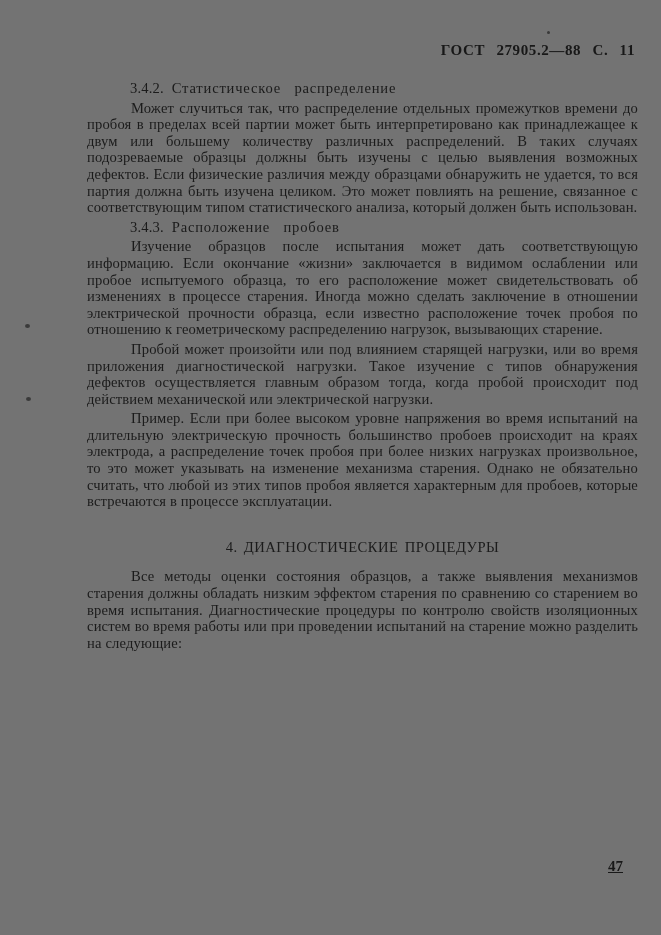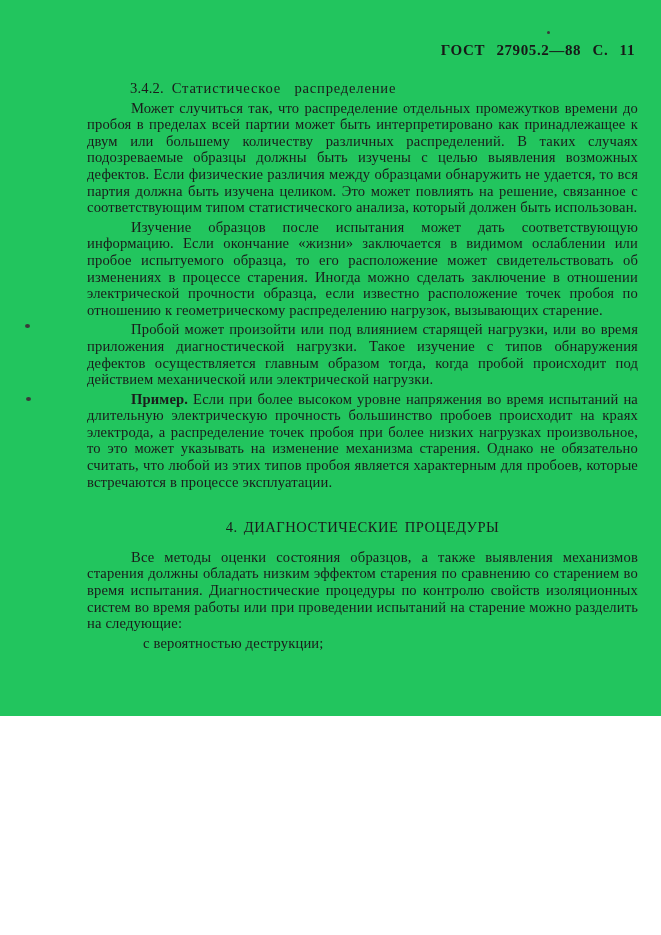--- a/index.html
+++ b/index.html
@@ -1,20 +1,20 @@
 <!DOCTYPE html>
 <html lang="ru"><head>
 <meta charset="utf-8">
 <style>
   html, body { margin: 0; padding: 0; background: #ffffff; }
   .page {
     position: relative;
     width: 661px;
-    height: 716px;
-    background: #22c55e;
+    height: 935px;
+    background: #737373;
     overflow: hidden;
     font-family: "Liberation Serif", "DejaVu Serif", serif;
     color: #1b1b1b;
   }
   .gost-header {
     position: absolute;
     top: 42px;
     right: 26px;
     font-size: 15px;
     font-weight: bold;
@@ -47,21 +47,21 @@
   .subheading {
     margin: 0;
     text-indent: 46px;
     text-align: left;
   }
   .sub-num { margin-right: 8px; text-align: center; }
   .sub-title {
     letter-spacing: 0.8px;
     word-spacing: 9px;
   }
-  .bold { font-weight: bold; }
+  .bold { font-weight: normal; }
   .section-heading {
     margin: 29px 0 13px 0;
     text-indent: 0;
     text-align: center;
     font-weight: normal;
     font-size: 14.6px;
     letter-spacing: 0.5px;
     word-spacing: 2px;
   }
   .list-item {
@@ -91,31 +91,31 @@
 
   <div class="gost-header">ГОСТ 27905.2—88 С. 11</div>
 
   <div class="body-text">
 
     <p class="subheading"><span class="sub-num">3.4.2.</span><span class="sub-title">Статистическое распределение</span></p>
 
     <p class="para">Может случиться так, что распределение отдельных промежутков времени до пробоя в пределах всей партии может быть интерпретировано как принадлежащее к двум или большему количеству различных распределений. В таких случаях подозреваемые образцы должны быть изучены с целью выявления возможных дефектов. Если физические различия между образцами обнаружить не удается, то вся партия должна быть изучена целиком. Это может повлиять на решение, связанное с соответствующим типом статистического анализа, который должен быть использован.</p>
 
 
+    <p class="subheading"><span class="sub-num">3.4.3.</span><span class="sub-title">Расположение пробоев</span></p>
 
     <p class="para">Изучение образцов после испытания может дать соответствующую информацию. Если окончание «жизни» заключается в видимом ослаблении или пробое испытуемого образца, то его расположение может свидетельствовать об изменениях в процессе старения. Иногда можно сделать заключение в отношении электрической прочности образца, если известно расположение точек пробоя по отношению к геометрическому распределению нагрузок, вызывающих старение.</p>
 
     <p class="para">Пробой может произойти или под влиянием старящей нагрузки, или во время приложения диагностической нагрузки. Такое изучение с типов обнаружения дефектов осуществляется главным образом тогда, когда пробой происходит под действием механической или электрической нагрузки.</p>
 
     <p class="para"><span class="bold">Пример.</span><span> Если при более высоком уровне напряжения во время испытаний на длительную электрическую прочность большинство пробоев происходит на краях электрода, а распределение точек пробоя при более низких нагрузках произвольное, то это может указывать на изменение механизма старения. Однако не обязательно считать, что любой из этих типов пробоя является характерным для пробоев, которые встречаются в процессе эксплуатации.</span></p>
 
     <p class="section-heading">4. ДИАГНОСТИЧЕСКИЕ ПРОЦЕДУРЫ</p>
 
     <p class="para">Все методы оценки состояния образцов, а также выявления механизмов старения должны обладать низким эффектом старения по сравнению со старением во время испытания. Диагностические процедуры по контролю свойств изоляционных систем во время работы или при проведении испытаний на старение можно разделить на следующие:</p>
 
 
-    <p class="list-item">с вероятностью деструкции;</p>
 
   </div>
 
   <div class="page-number">47</div>
 
 </div>
 
 </body></html>

